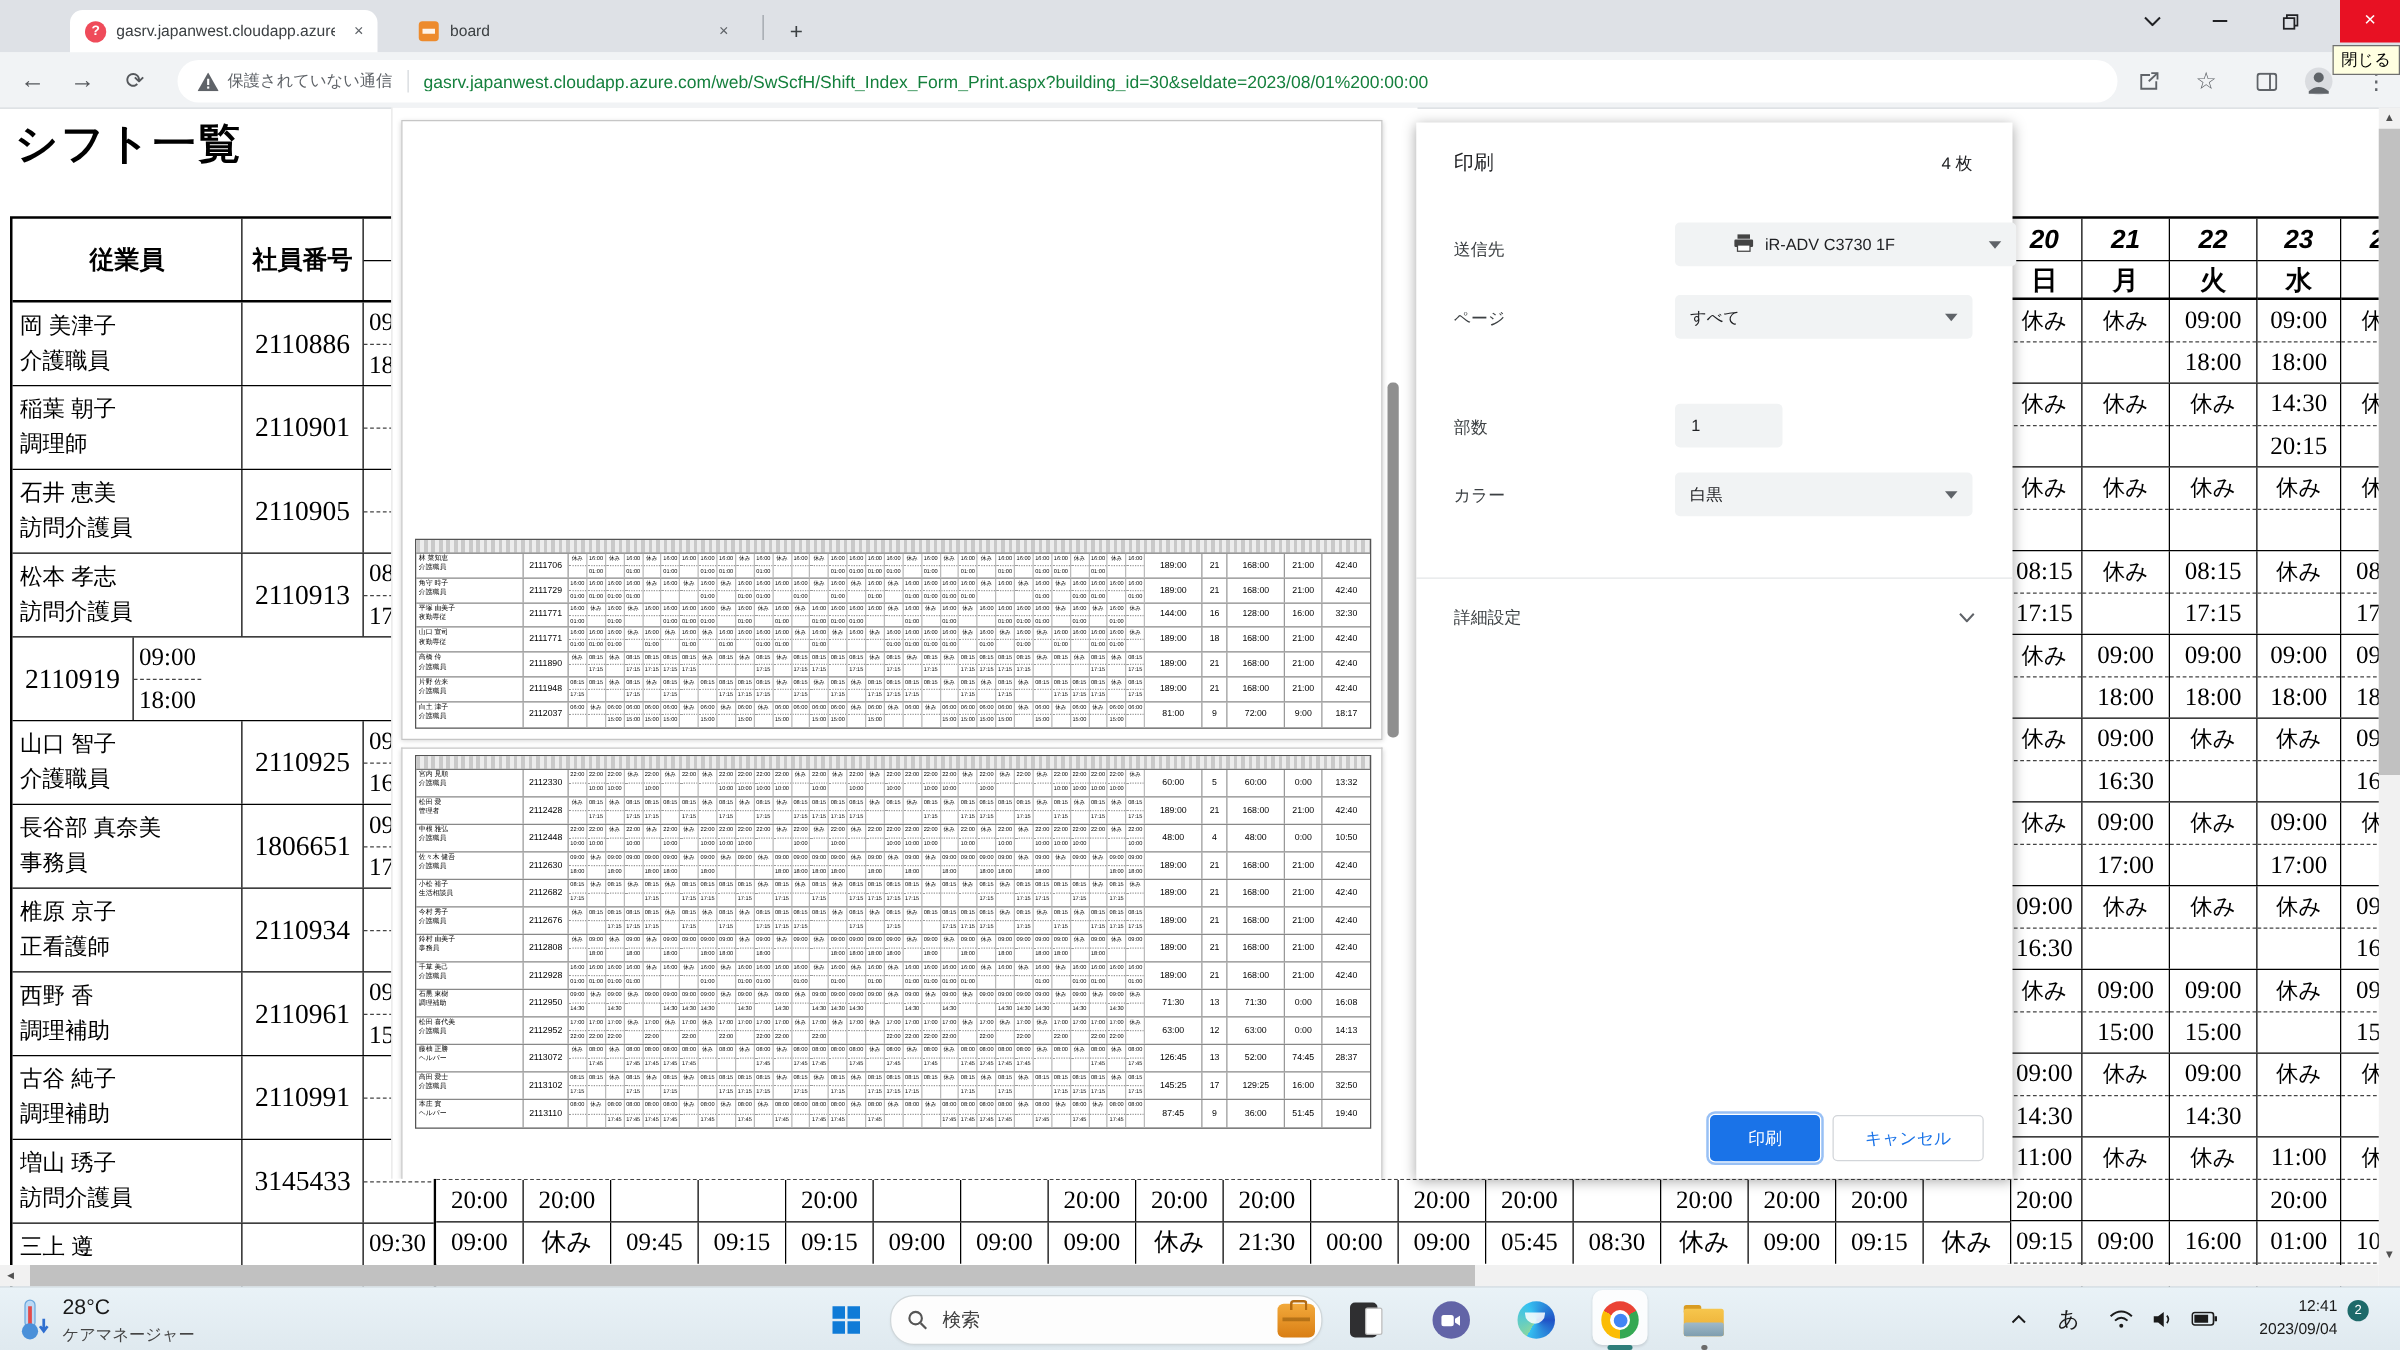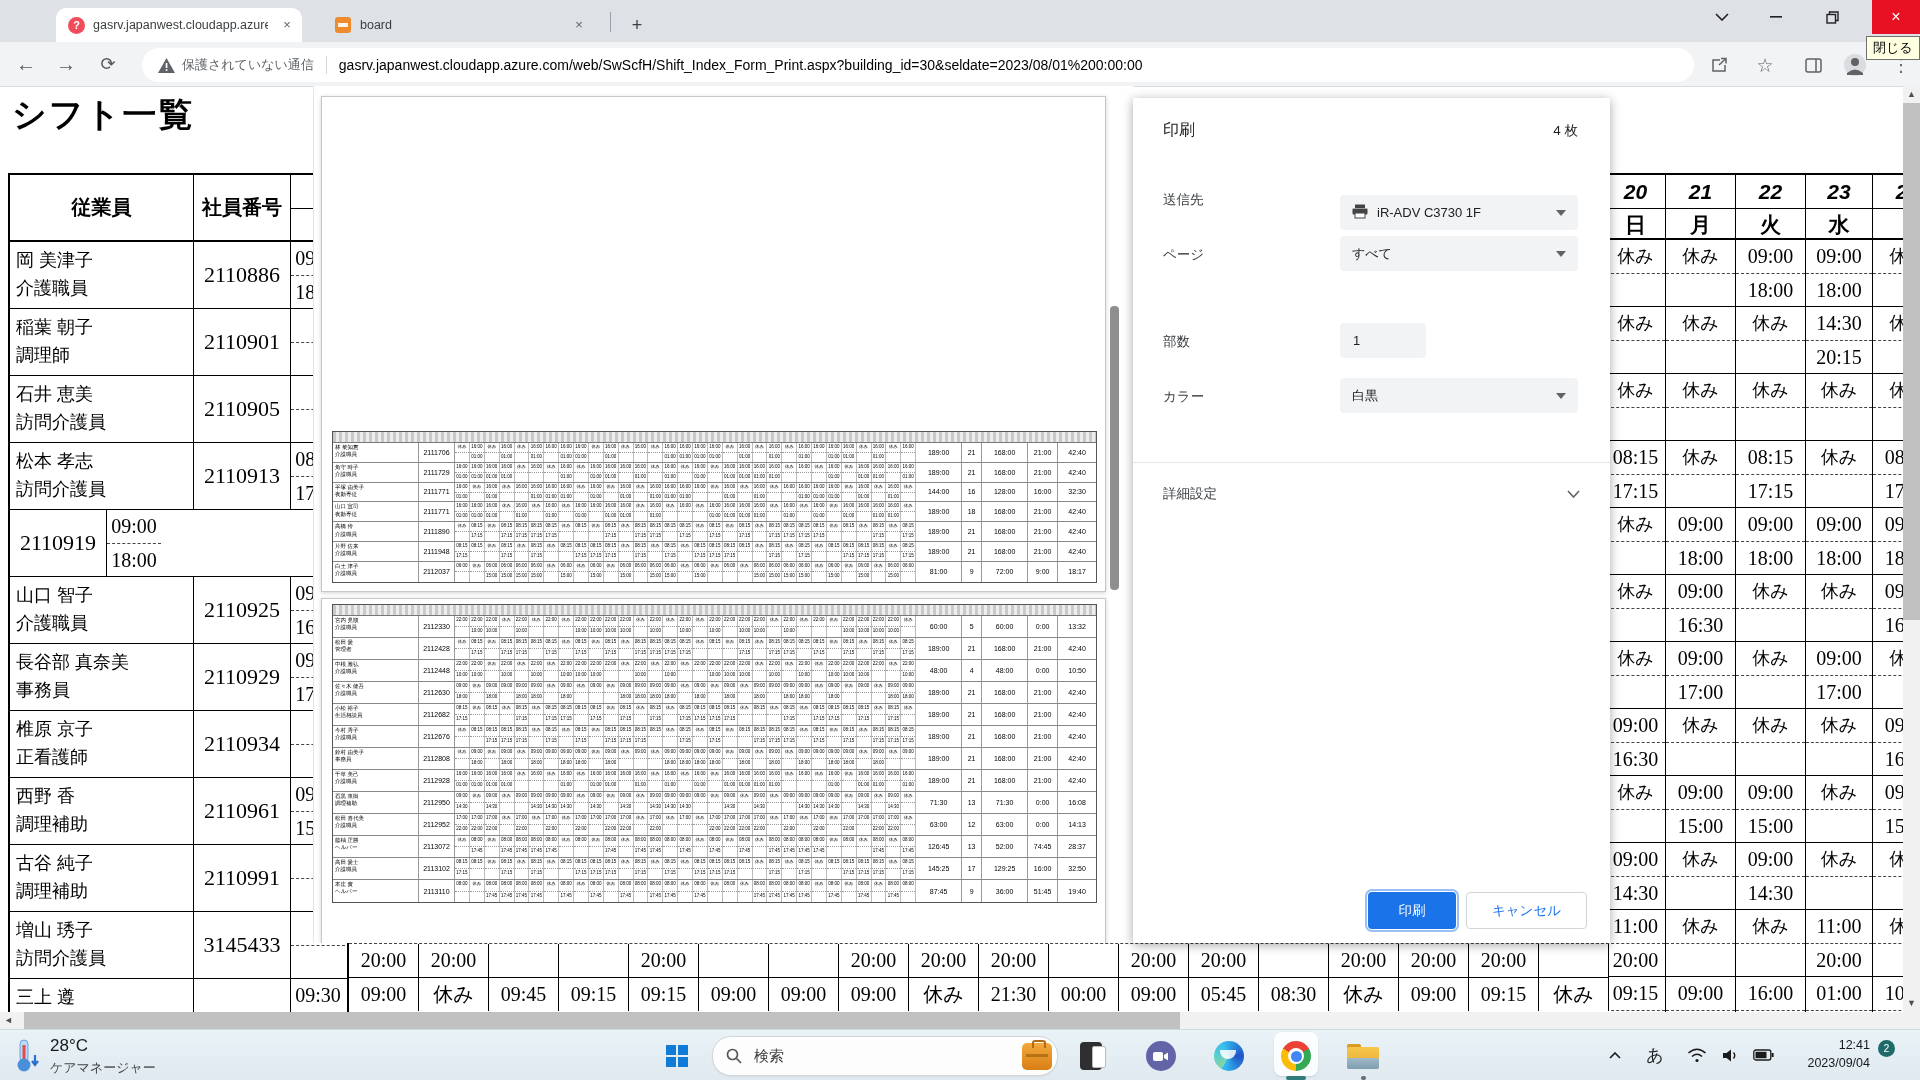--- a/index.html
+++ b/index.html
@@ -25,21 +25,21 @@
   #tooltip-close{position:absolute;left:1866px;top:36px;background:#ffffe1;border:1px solid #707070;
     font-size:13px;padding:2px 6px;z-index:60;white-space:nowrap;}
 
   #toolbar{position:absolute;left:0;top:42px;width:1920px;height:44px;background:#f1f3f5;border-bottom:1px solid #d8dbdf;}
   .navbtn{position:absolute;top:50px;width:28px;height:28px;text-align:center;line-height:28px;font-size:20px;color:#55585c;}
   #omnibox{position:absolute;left:142px;top:48px;width:1552px;height:34px;background:#fff;border-radius:17px;
     display:flex;align-items:center;overflow:hidden;}
   #omnibox .warn{margin-left:16px;display:flex;align-items:center;}
   #omnibox .sec{font-size:13px;color:#5f6368;margin-left:7px;white-space:nowrap;}
   #omnibox .sep{width:1px;height:18px;background:#d4d7db;margin:0 12px;}
-  #omnibox .url{font-size:14px;color:#000000;white-space:nowrap;overflow:hidden;}
+  #omnibox .url{font-size:14px;color:#15803d;white-space:nowrap;overflow:hidden;}
   .tbicon{position:absolute;top:50px;width:30px;height:30px;display:flex;align-items:center;justify-content:center;
     color:#5f6368;font-size:18px;}
 
   
   #page-title{position:absolute;left:12px;top:92px;font-size:34px;font-weight:bold;letter-spacing:2px;}
   #ltab{position:absolute;left:8px;top:173px;width:341px;height:871px;border:2px solid #000;background:#fff;box-sizing:border-box;}
   .lhead{display:flex;height:67px;border-bottom:2px solid #000;box-sizing:border-box;}
   .lc1{width:184px;border-right:1px solid #000;box-sizing:border-box;}
   .lc2{width:97px;border-right:1px solid #000;box-sizing:border-box;}
   .lc3{width:54px;box-sizing:border-box;}
@@ -287,21 +287,21 @@
       <div class="lc1 nm">山口 智子<br>介護職員</div>
       <div class="lc2 no serif">2110925</div>
       <div class="lc3 tcell">
         <div class="tline serif">09:00</div>
           <div class="tdash"></div>
         <div class="tline serif">16:30</div>
         </div>
     </div>
       <div class="lrow">
       <div class="lc1 nm">長谷部 真奈美<br>事務員</div>
-      <div class="lc2 no serif">2110929</div>
+      <div class="lc2 no serif">1806651</div>
       <div class="lc3 tcell">
         <div class="tline serif">09:00</div>
           <div class="tdash"></div>
         <div class="tline serif">17:00</div>
         </div>
     </div>
       <div class="lrow">
       <div class="lc1 nm">椎原 京子<br>正看護師</div>
       <div class="lc2 no serif">2110934</div>
       <div class="lc3 tcell">
@@ -3412,21 +3412,21 @@
         </div>
     </div>
     <div id="pv-thumb"></div>
   </div>
 
   <div id="dialog">
     <div id="dlg-title">印刷</div>
     <div id="dlg-sheets">4 枚</div>
 
     <div class="dlg-label" style="top:93px;">送信先</div>
-    <div class="dlg-select" style="top:97px;">
+    <div class="dlg-select" style="top:80px;padding-left:35px;">
       <span class="prt-ic">
         <svg width="16" height="15" viewBox="0 0 16 15">
             <rect x="3" y="0.5" width="10" height="3.5" fill="#444"></rect>
             <rect x="0.5" y="4.5" width="15" height="6" rx="1" fill="#444"></rect>
             <rect x="3" y="9" width="10" height="5" fill="#fff" stroke="#444"></rect>
           </svg>
       </span>
       <span class="tx" style="margin-left:9px;">iR-ADV C3730 1F</span>
       <span class="caret"></span>
     </div>

